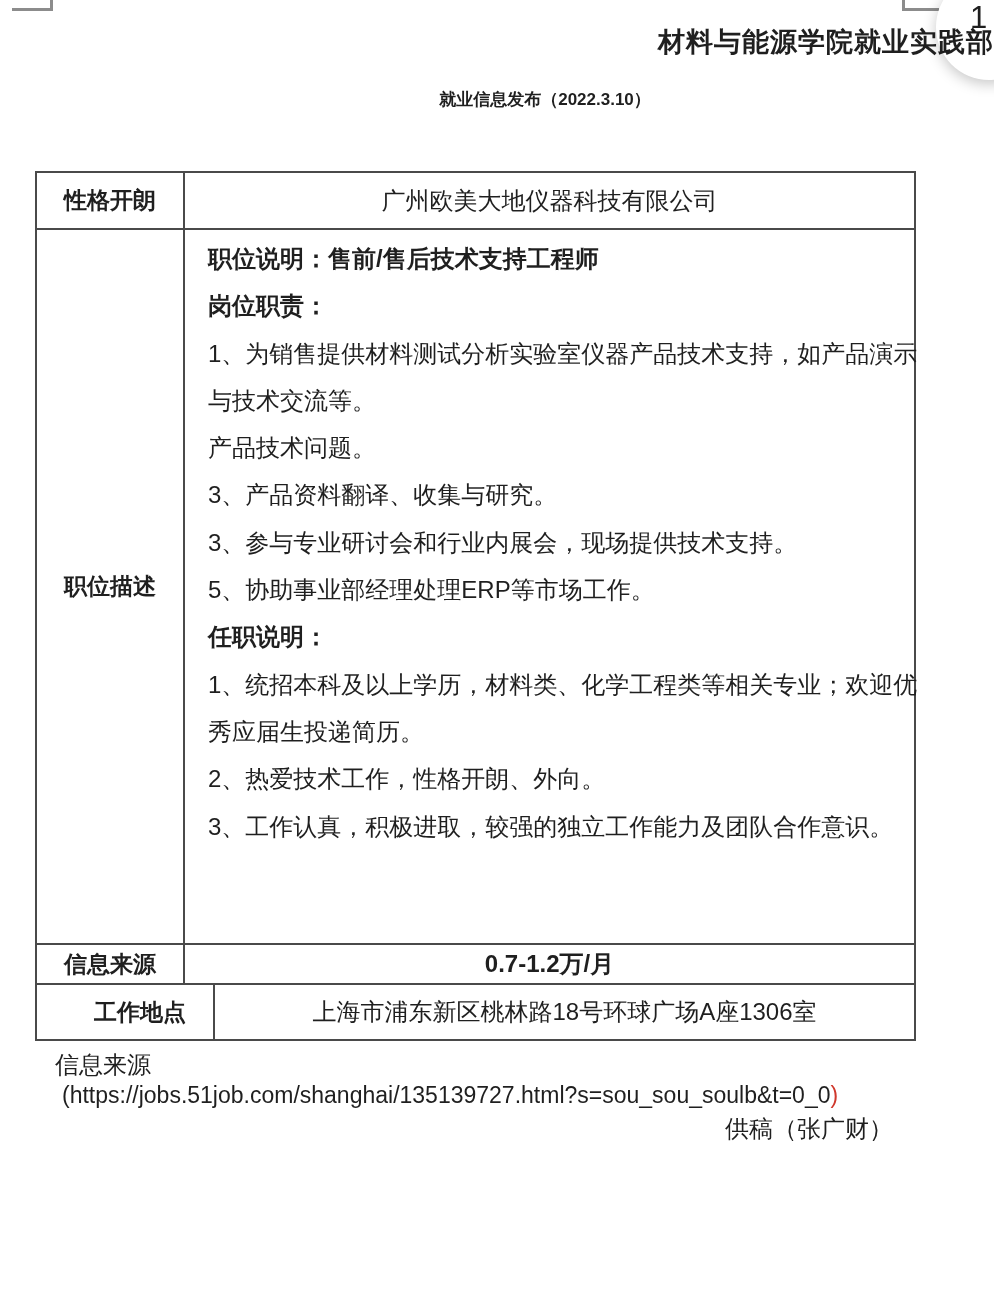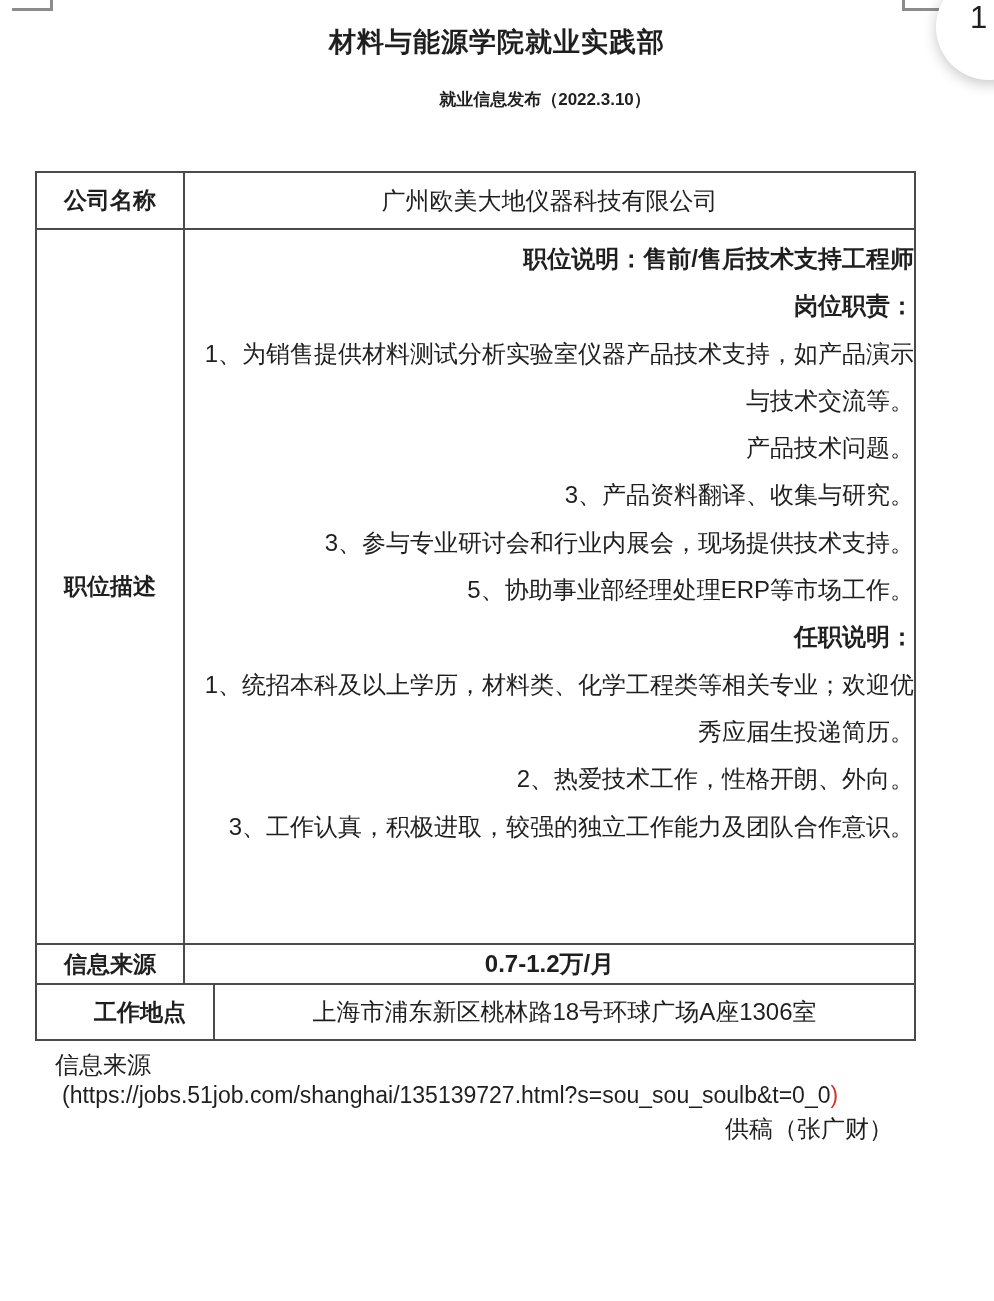--- a/index.html
+++ b/index.html
@@ -29,21 +29,21 @@
     background: #ffffff;
     box-shadow: 0 4px 14px rgba(0,0,0,0.22);
   }
   .page-badge .num {
     position: absolute; left: 34px; top: 26px;
     font-size: 31px; color: #1f1f1f;
   }
 
   .doc-title {
     position: absolute; left: 0; top: 24px; width: 994px;
-    text-align: center; font-size: 27px; font-weight: bold;
+    text-align: right; font-size: 27px; font-weight: bold;
     letter-spacing: 1px;
   }
   .doc-subtitle {
     position: absolute; left: 0; top: 88px; width: 994px;
     text-align: center; font-size: 17px; font-weight: bold; margin-left: 48px;
   }
 
   .doc-table {
     position: absolute; left: 35px; top: 171px; width: 881px;
     border: 2px solid #4a4a4a;
@@ -61,22 +61,21 @@
     display: flex; align-items: center; justify-content: center;
     font-size: 23px; font-weight: bold;
   }
   .t-cell {
     flex: 1 1 auto; min-width: 0;
     display: flex; align-items: center; justify-content: center;
     font-size: 24px;
   }
   .t-cell.vcenter-left {
     display: block;
-    padding: 5px 0 0 10px;
-    text-align: right;
+    padding: 5px 0 0 23px;
   }
   .bold { font-weight: bold; }
 
   .desc-line {
     height: 47.3px; line-height: 47.3px;
     font-size: 24px; white-space: nowrap;
   }
 
   .footer-source {
     position: absolute; left: 55px; top: 1049px;
@@ -102,21 +101,21 @@
 <div class="page-badge">
   <span class="num">1</span>
 </div>
 
 <div class="doc-title">材料与能源学院就业实践部</div>
 <div class="doc-subtitle">就业信息发布（2022.3.10）</div>
 
 <div class="doc-table">
 
   <div class="t-row row-company">
-    <div class="t-head">公司名称</div>
+    <div class="t-head">性格开朗</div>
     <div class="t-cell">广州欧美大地仪器科技有限公司</div>
   </div>
 
   <div class="t-row row-desc">
     <div class="t-head">职位描述</div>
     <div class="t-cell vcenter-left">
       <div class="desc-line bold">职位说明：售前/售后技术支持工程师</div>
       <div class="desc-line bold">岗位职责：</div>
       <div class="desc-line">1、为销售提供材料测试分析实验室仪器产品技术支持，如产品演示</div>
       <div class="desc-line">与技术交流等。</div>

